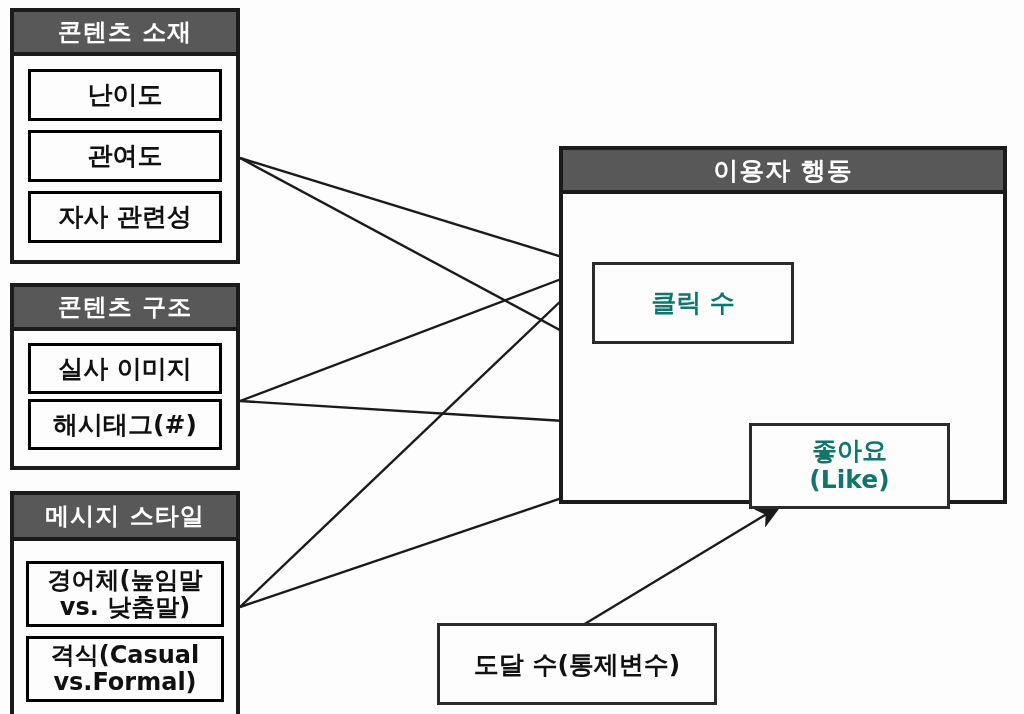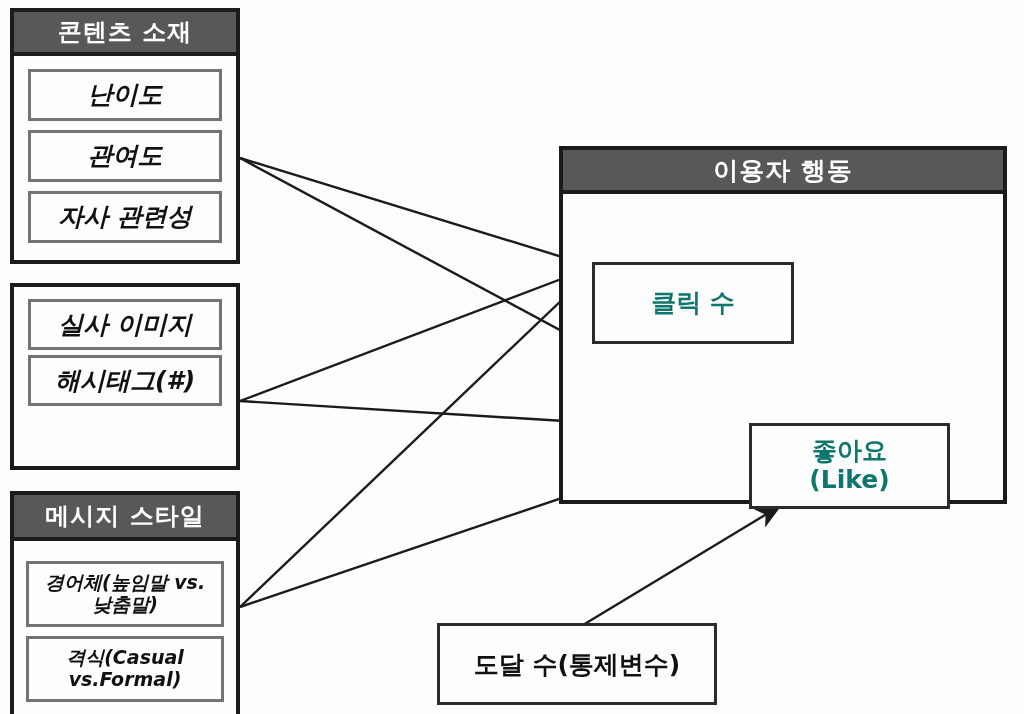--- a/index.html
+++ b/index.html
@@ -40,48 +40,47 @@
   .group-body {
     box-sizing: border-box;
     display: flex;
     flex-direction: column;
     justify-content: center;
   }
 
   
   .item {
     background: #fdfdfd;
-    border: 3px solid #737373;
+    border: 3px solid #000000;
     box-sizing: border-box;
     display: flex;
     align-items: center;
     justify-content: center;
     text-align: center;
     color: #111111;
     font-weight: bold;
     line-height: 1.12;
-    font-style: italic;
   }
 
   
   #g-topic   { left: 10px;  top: 8px;   width: 230px; height: 256px; }
   #g-struct  { left: 10px;  top: 283px; width: 230px; height: 187px; }
   #g-style   { left: 10px;  top: 491px; width: 230px; height: 238px; }
 
   #g-topic  .group-header  { height: 44px; font-size: 24px; }
   #g-struct .group-header  { height: 44px; font-size: 24px; }
   #g-style  .group-header  { height: 46px; font-size: 24px; }
 
   #g-topic  .group-body { height: calc(100% - 48px); padding: 10px 14px; gap: 9px; }
   #g-struct .group-body { height: calc(100% - 48px); padding: 12px 14px; gap: 5px; }
   #g-style  .group-body { height: calc(100% - 50px); padding: 10px 12px; gap: 9px; }
 
   #g-topic  .item { height: 52px;  font-size: 25px; }
   #g-struct .item { height: 54px;  font-size: 25px; }
-  #g-style  .item { height: 66px;  font-size: 19px; padding: 0 6px; }
+  #g-style  .item { height: 66px;  font-size: 24px; padding: 0 6px; }
 
   
   #g-behavior {
     left: 559px; top: 146px; width: 448px; height: 358px;
   }
   #g-behavior .group-header { height: 44px; font-size: 25px; }
   #g-behavior .group-body { height: calc(100% - 48px); position: relative; }
 
   .outcome {
     position: absolute;
@@ -157,20 +156,21 @@
   <div class="group" id="g-topic">
     <div class="group-header">콘텐츠 소재</div>
     <div class="group-body">
       <div class="item">난이도</div>
       <div class="item">관여도</div>
       <div class="item">자사 관련성</div>
     </div>
   </div>
 
   <div class="group" id="g-struct">
+    <div class="group-header">콘텐츠 구조</div>
     <div class="group-body">
       <div class="item">실사 이미지</div>
       <div class="item">해시태그(#)</div>
     </div>
   </div>
 
   <div class="group" id="g-style">
     <div class="group-header">메시지 스타일</div>
     <div class="group-body">
       <div class="item">경어체(높임말 vs. 낮춤말)</div>

